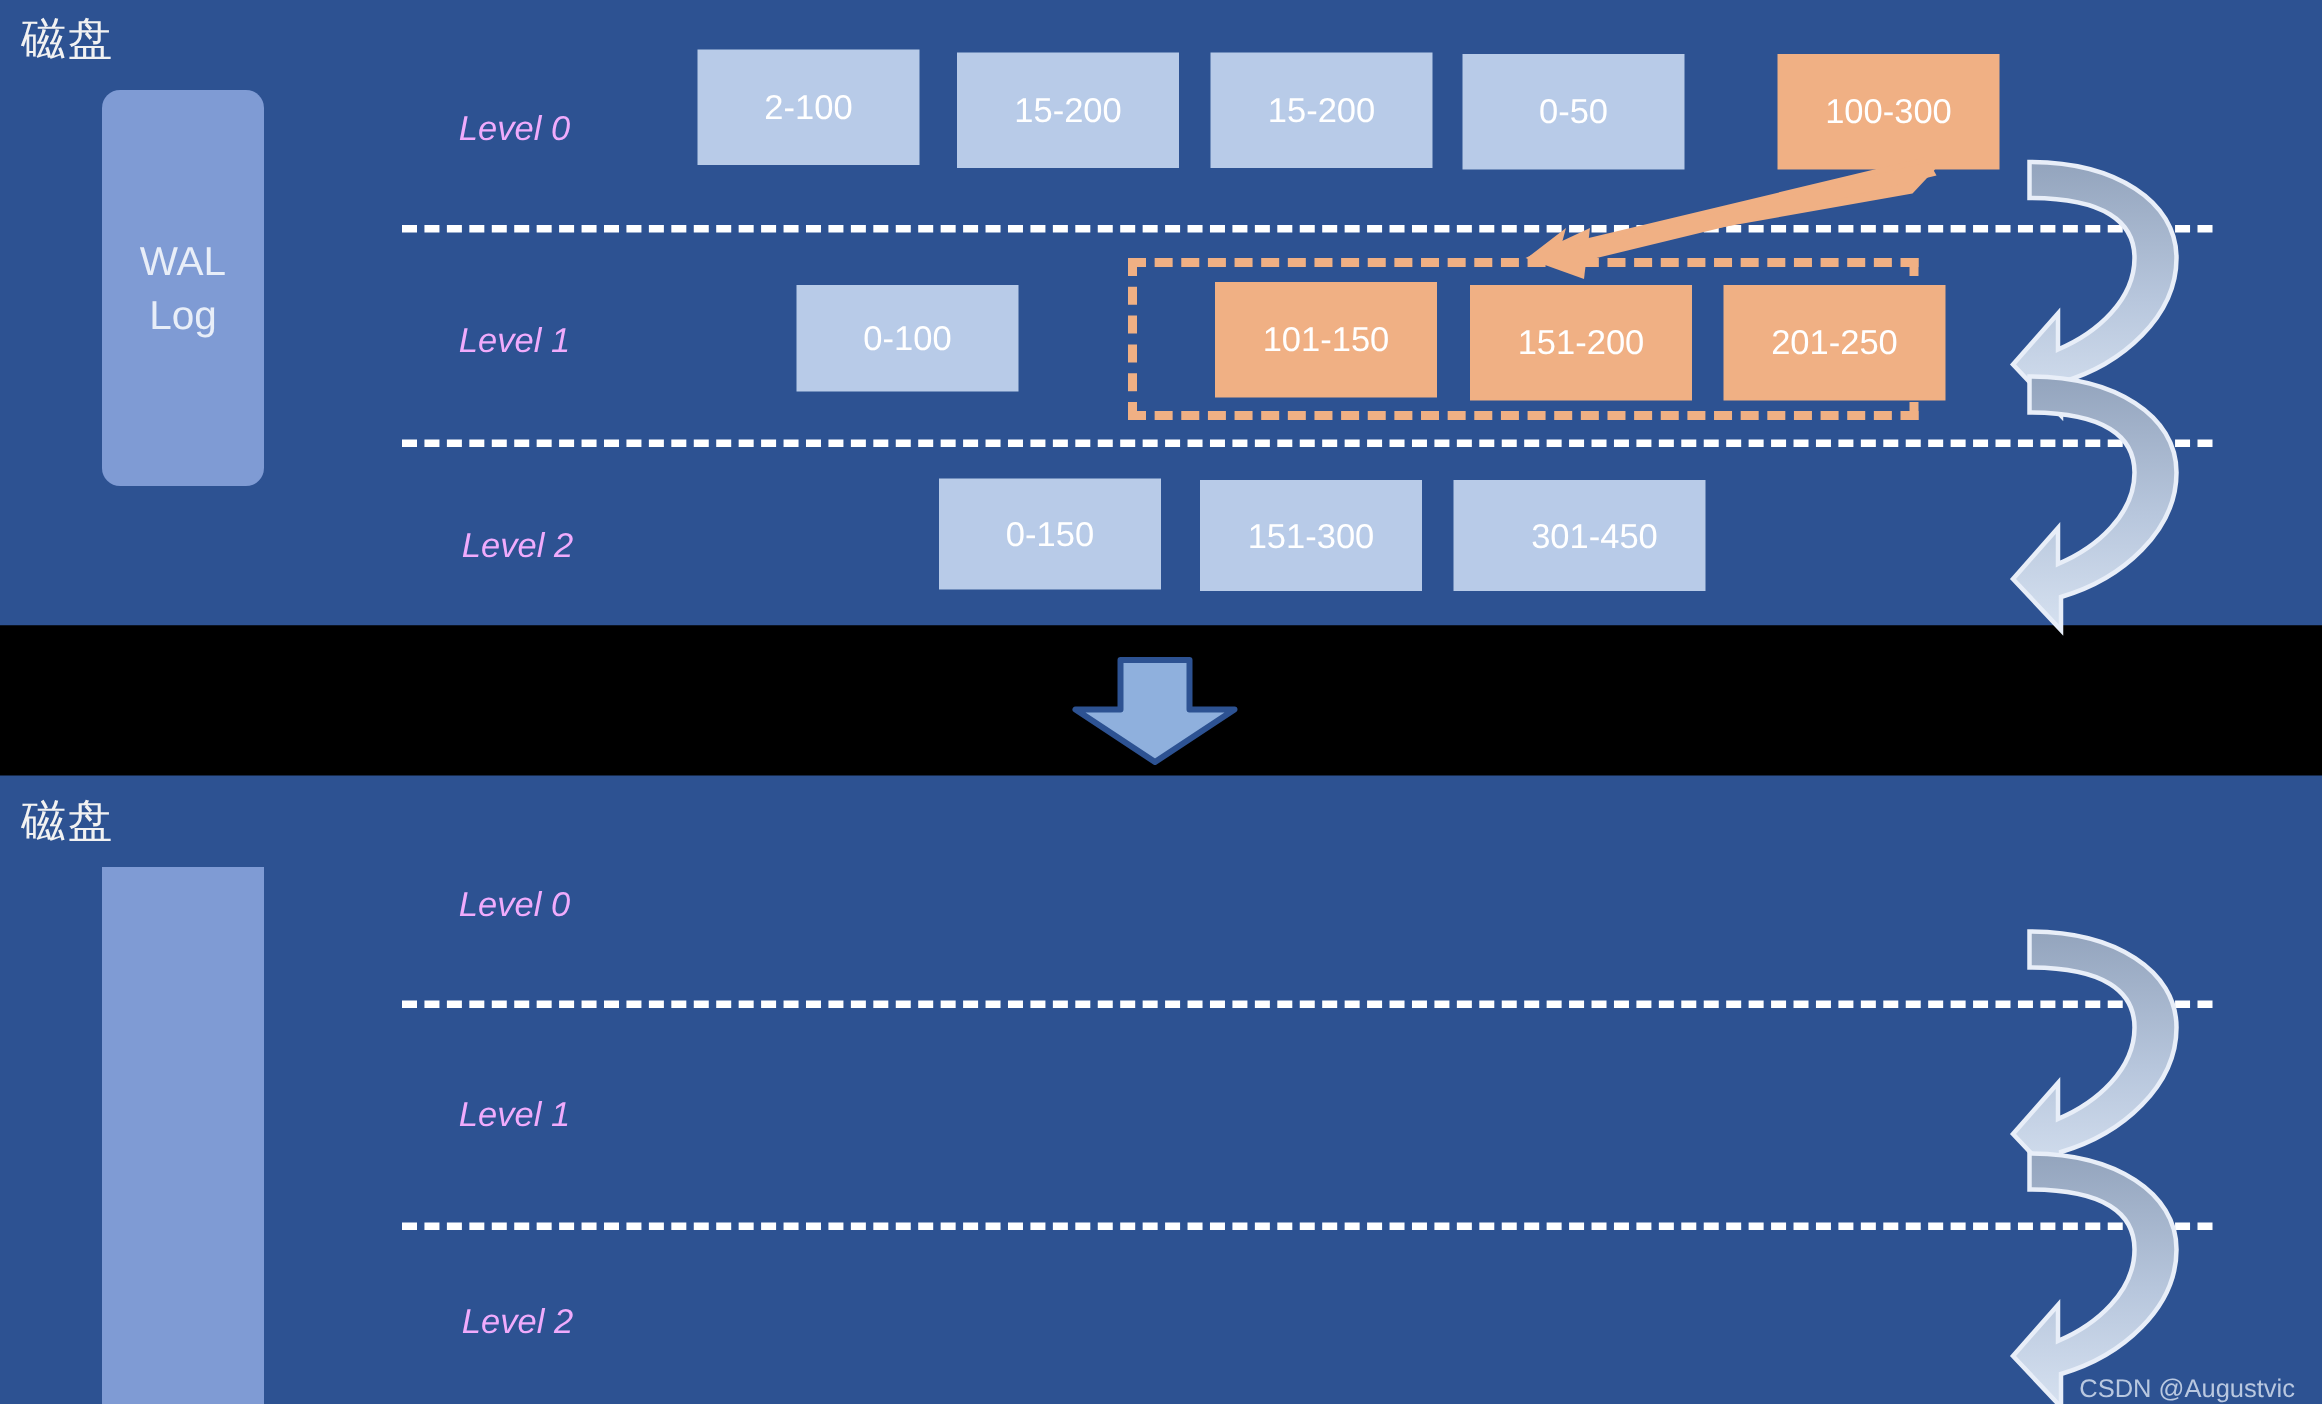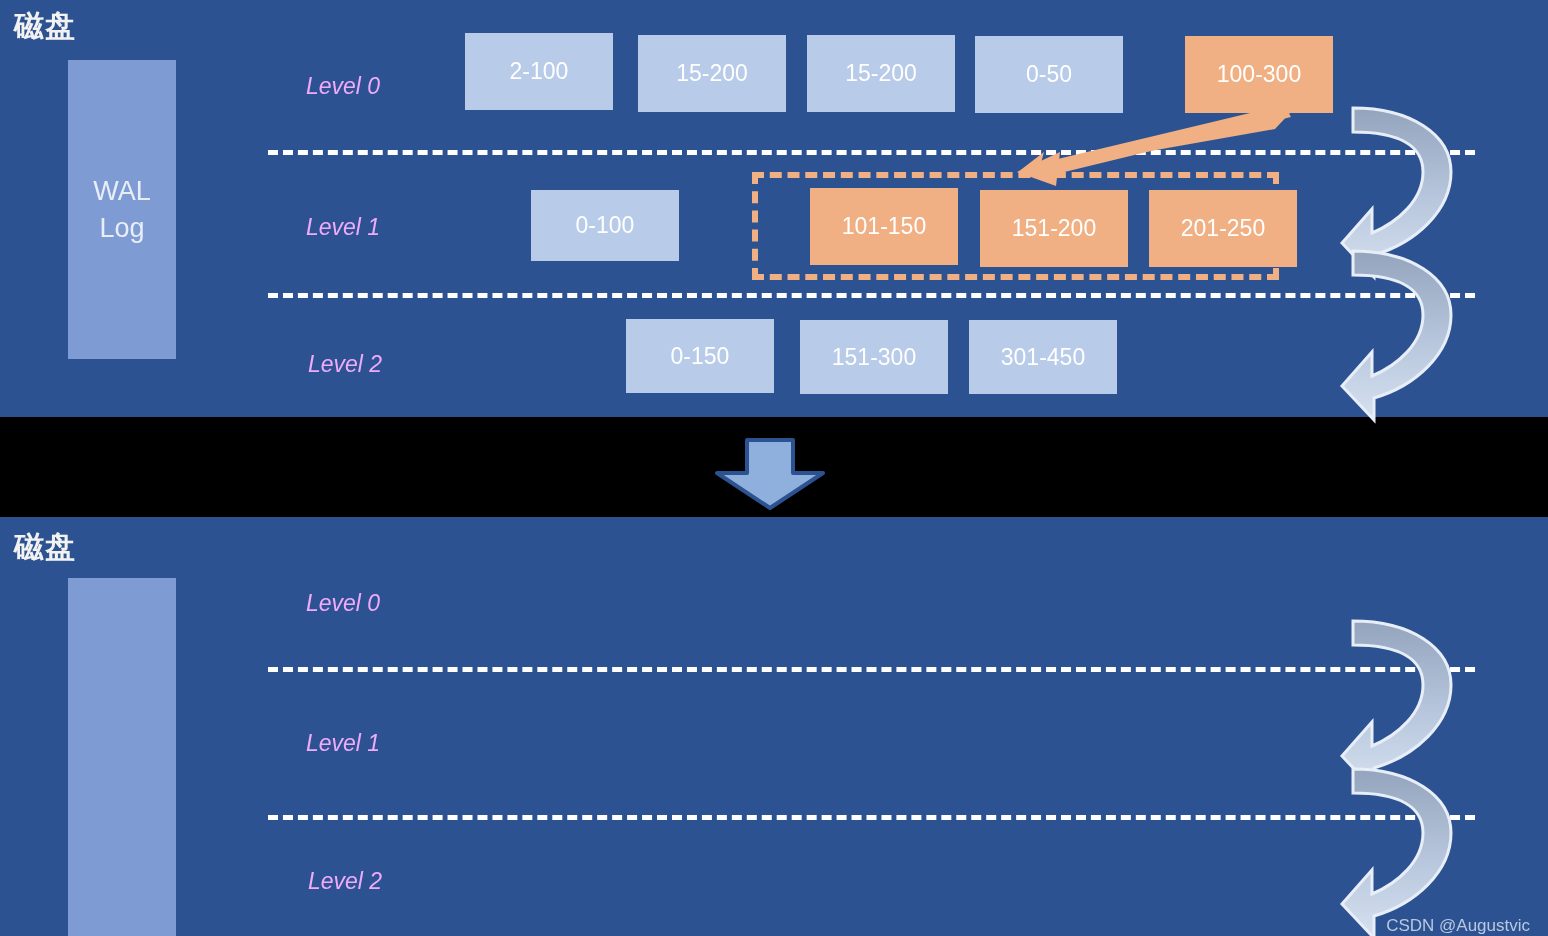--- a/index.html
+++ b/index.html
@@ -35,21 +35,21 @@
     width: 1548px;
     height: 100px;
     background: #000000;
   }
 
   .disk-title {
     position: absolute;
     font-size: 30px;
     color: #f2f2f2;
     font-family: "DejaVu Sans", sans-serif;
-    font-weight: 700;
+    font-weight: 400;
     letter-spacing: 1px;
     white-space: nowrap;
   }
 
   .wal-box {
     position: absolute;
     background: #7f9bd4;
     display: flex;
     flex-direction: column;
     align-items: center;
@@ -112,21 +112,21 @@
 </style>
 </head>
 <body>
 
 <div class="stage">
 
   <div class="panel" id="panel-top">
 
     <div class="disk-title" style="left:14px; top:6px;">磁盘</div>
 
-    <div class="wal-box" style="left:68px; top:60px; width:108px; height:299px;">
+    <div class="wal-box" style="left:68px; top:60px; width:108px; height:264px;border-radius:12px;">
       <span>WAL</span>
       <span>Log</span>
     </div>
 
     <div class="level-label" style="left:343px; top:86px;">Level 0</div>
     <div class="level-label" style="left:343px; top:227px;">Level 1</div>
     <div class="level-label" style="left:345px; top:364px;">Level 2</div>
 
     <div class="sst blue" style="left:465px;  top:33px; width:148px; height:77px;">2-100</div>
     <div class="sst blue" style="left:638px;  top:35px; width:148px; height:77px;">15-200</div>
@@ -140,21 +140,21 @@
 
     <div class="sst blue" style="left:531px;  top:190px; width:148px; height:71px;">0-100</div>
     <div class="sst orange" style="left:770px;  top:188px; width:148px; height:77px;">101-150</div>
     <div class="sst orange" style="left:940px;  top:190px; width:148px; height:77px;">151-200</div>
     <div class="sst orange" style="left:1109px; top:190px; width:148px; height:77px;">201-250</div>
 
     <div class="divider" style="left:268px; top:293px; width:1207px;"></div>
 
     <div class="sst blue" style="left:626px; top:319px; width:148px; height:74px;">0-150</div>
     <div class="sst blue" style="left:800px; top:320px; width:148px; height:74px;">151-300</div>
-    <div class="sst blue" style="left:969px; top:320px; width:148px; height:74px;">301-450</div>
+    <div class="sst blue" style="left:969px; top:320px; width:148px; height:74px;padding-left:20px;">301-450</div>
   </div>
 
   <div class="gap-band"></div>
 
   <div class="panel" id="panel-bottom">
 
     <div class="disk-title" style="left:14px; top:10px;">磁盘</div>
 
     <div class="wal-box" style="left: 68px; top: 61px; width: 108px; height: 845px; max-height: 841px;">
       

